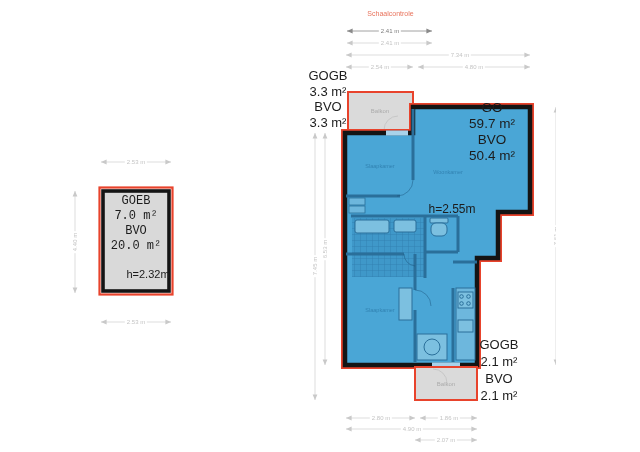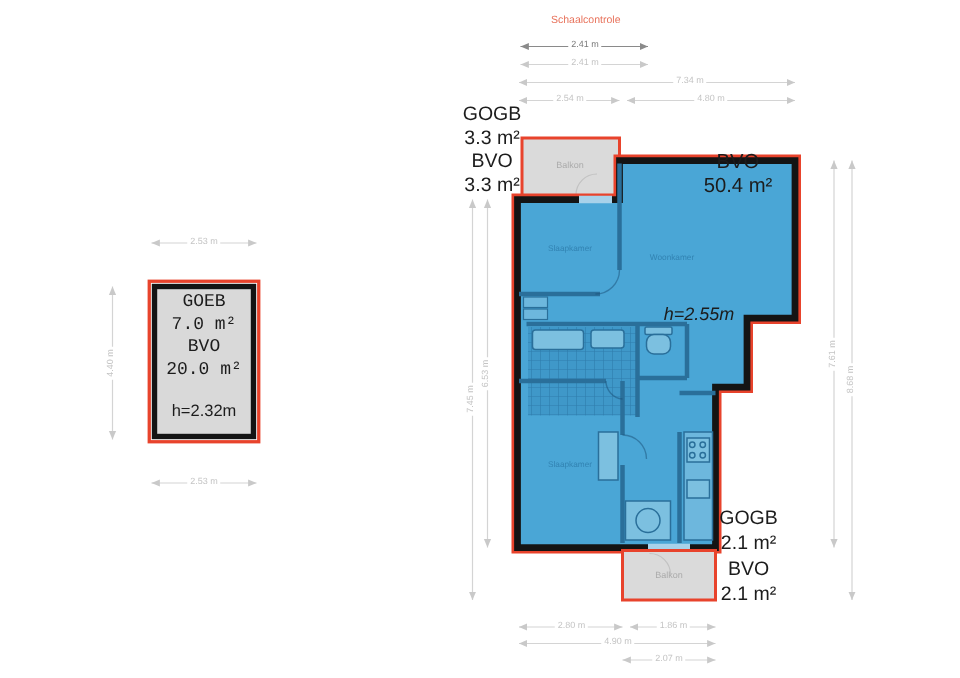--- a/index.html
+++ b/index.html
@@ -1,16 +1,16 @@
 <!DOCTYPE html>
 <html><head>
 <meta charset="utf-8">
 <style>
   html,body{margin:0;padding:0;background:#fff;}
-  #canvas{position:relative;width:640px;height:452px;background:#fff;overflow:hidden;
+  #canvas{position:relative;width:556px;height:452px;background:#fff;overflow:hidden;
           font-family:"Liberation Sans","DejaVu Sans",sans-serif;color:#1c1c1c;}
   #plan-svg{position:absolute;left:0;top:0;}
   .block{position:absolute;text-align:center;color:#1c1c1c;}
   .block div{white-space:nowrap;}
   .blk13{font-size:13px;line-height:15.5px;}
   .blk14{font-size:13.5px;line-height:16px;}
   .blk12{font-size:12px;line-height:15px;font-family:Liberation Mono, monospace;}
   .hlab{position:absolute;font-size:12px;text-align:center;color:#1c1c1c;white-space:nowrap;}
   .dim{position:absolute;transform:translate(-50%,-50%);font-size:6px;line-height:7px;
        color:#c4c4c4;background:#fff;padding:0 2px;white-space:nowrap;}
@@ -135,39 +135,41 @@
   <span class="dim" style="left:474px;top:67px;">4.80 m</span>
 
   <div class="block blk13" style="left:300px;top:68px;width:56px;">
     <div>GOGB</div>
     <div>3.3 m²</div>
     <div>BVO</div>
     <div>3.3 m²</div>
   </div>
 
   <div class="block blk14" style="left:454px;top:100px;width:76px;">
+    <div>GO</div>
+    <div>59.7 m²</div>
     <div>BVO</div>
     <div>50.4 m²</div>
   </div>
-  <div class="hlab" style="left:426px;top:202px;width:80px;font-style:italic;">h=2.55m</div>
+  <div class="hlab" style="left:412px;top:202px;width:80px;">h=2.55m</div>
 
   <div class="block blk13" style="left:457px;top:336px;width:84px;line-height:17px;">
     <div>GOGB</div>
     <div>2.1 m²</div>
     <div>BVO</div>
     <div>2.1 m²</div>
   </div>
 
   <div class="block blk12" style="left:104px;top:194px;width:64px;">
     <div>GOEB</div>
     <div>7.0 m²</div>
     <div>BVO</div>
     <div>20.0 m²</div>
   </div>
-  <div class="hlab" style="left:104px;top:268px;width:64px;font-size:11px;">h=2.32m</div>
+  <div class="hlab" style="left:116px;top:268px;width:64px;font-size:11px;">h=2.32m</div>
 
   <span class="balkon" style="left:380px;top:111px;">Balkon</span>
   <span class="balkon" style="left:446px;top:384px;">Balkon</span>
   <span class="room" style="left:380px;top:166px;">Slaapkamer</span>
   <span class="room" style="left:380px;top:310px;">Slaapkamer</span>
   <span class="room" style="left:448px;top:172px;">Woonkamer</span>
 
   <span class="dim" style="left:136px;top:162px;">2.53 m</span>
   <span class="dim" style="left:136px;top:322px;">2.53 m</span>
   <span class="vdim" style="left:75px;top:242px;">4.40 m</span>

